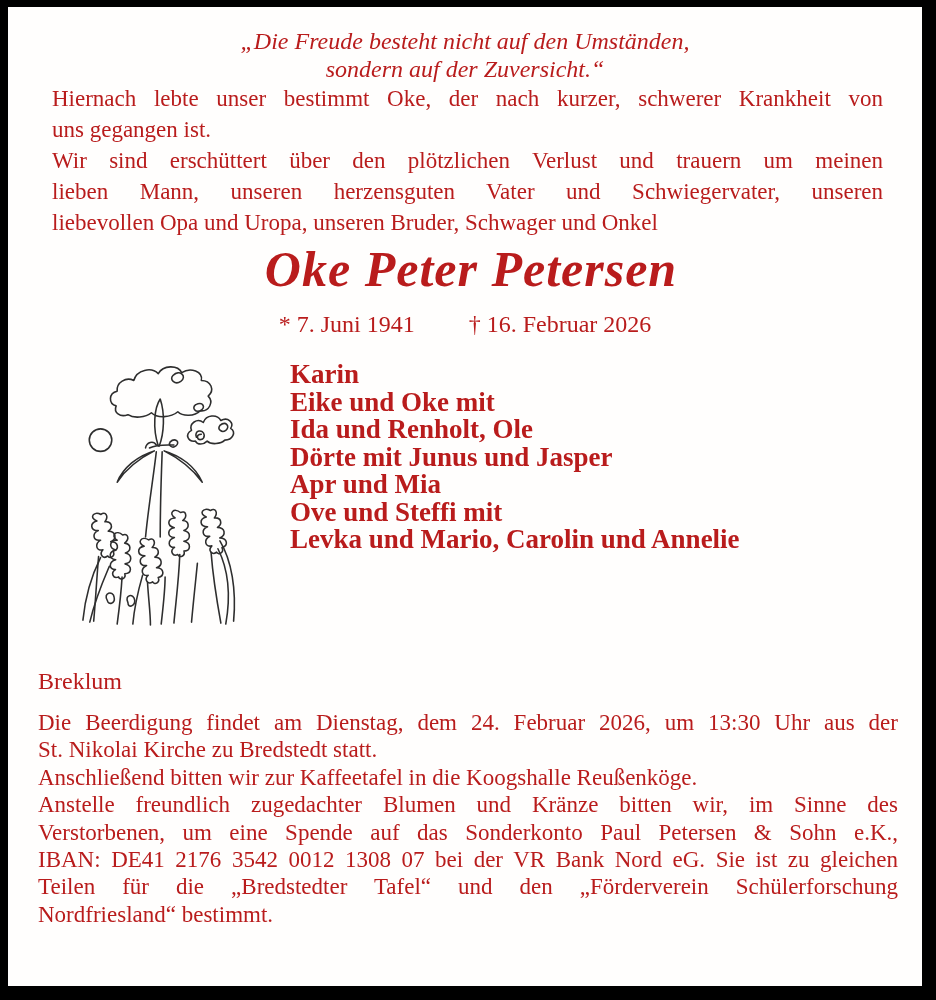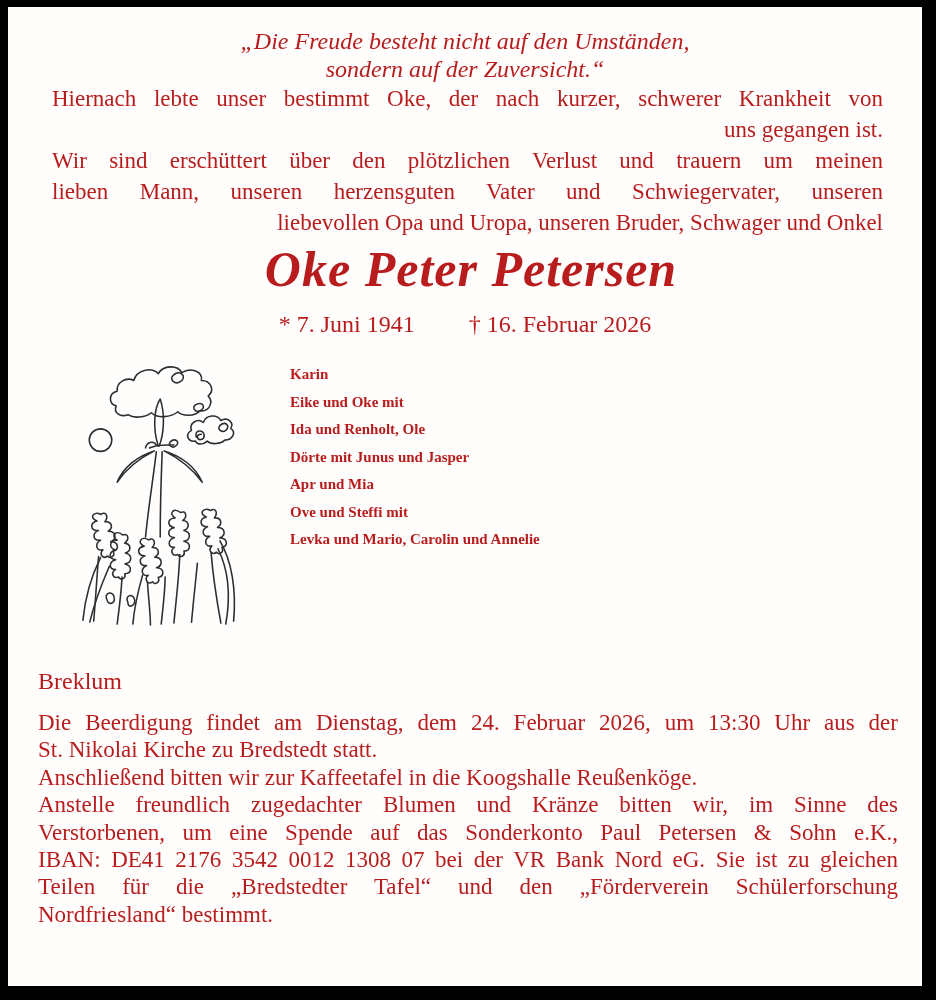--- a/index.html
+++ b/index.html
@@ -10,31 +10,31 @@
   .page {
     width:100%; height:100%; background:#fffefd; box-sizing:border-box;
     padding-top:20px; overflow:hidden;
     font-family:Liberation Serif, serif; color:#b91c1c;
   }
   .tline { white-space:normal; }
   .just { text-align:justify; text-align-last:justify; }
   .quote .tline { text-align:center; font-style:italic; font-size:24px; line-height:28px; }
   .para { font-size:23px; }
   .indented { margin-left:44px; margin-right:39px; }
-  .indented .tline { line-height:31px;text-align:right; }
+  .indented .tline { line-height:31px; }
   .profession { text-align:center; font-size:24px; line-height:28px; margin-top:13px; }
   .name {
     text-align:center; font-size:50px; line-height:58px; margin:2px 0 0 12px;
     font-weight:bold; font-style:italic; letter-spacing:1px;
   }
   .dates { text-align:center; font-size:24px; line-height:30px; margin-top:3px; }
   .dates span { display:inline-block; margin:8px 27px; }
   .family-row { display:flex; margin-top:8px; margin-left:67px; }
   .illustration { width:190px; height:272px; flex:0 0 auto; }
-  .mourners { margin-left:25px; padding-top:6px; font-weight:bold; font-size:15px; }
+  .mourners { margin-left:25px; padding-top:6px; font-weight:bold; font-size:27px; }
   .mourners .tline { line-height:27.5px; white-space:nowrap; }
   .place { margin-left:30px; margin-top:40px; font-size:24px; line-height:28px; }
   .details { margin-left:30px; margin-right:24px; margin-top:14px; }
   .details .tline { line-height:27.4px; }
 </style>
 </head>
 <body>
 
 <div class="frame">
   <div class="page">

